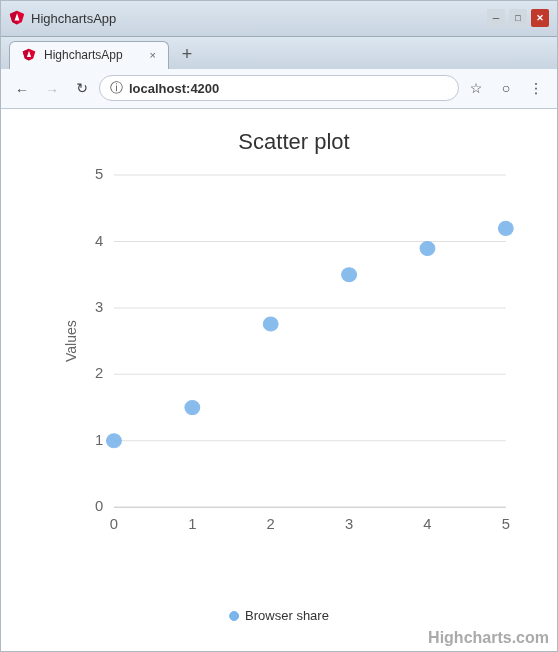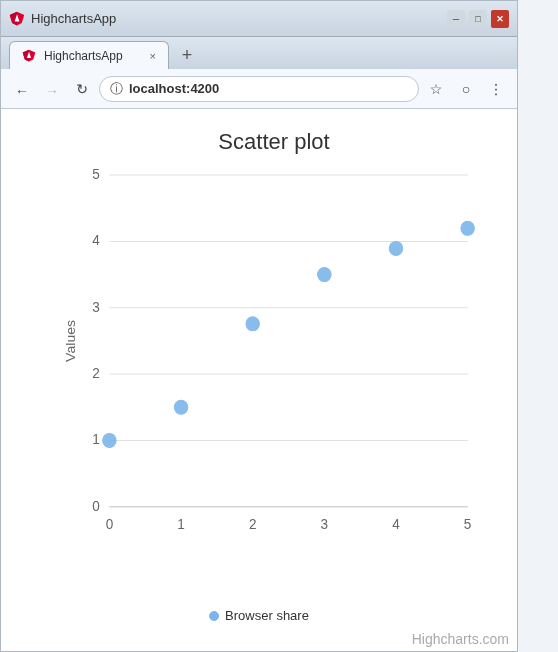--- a/index.html
+++ b/index.html
@@ -6,21 +6,21 @@
     body {
       font-family: Arial, sans-serif;
       background: #f0f4f8;
       width: 558px;
       height: 652px;
       overflow: hidden;
     }
 
     
     .window {
-      width: 518px;
+      width: 558px;
       height: 652px;
       background: #0ea5e9;
       border: 1px solid #b0b8c4;
       display: flex;
       flex-direction: column;
     }
 
     .title-bar {
       background: linear-gradient(to bottom, #dce6f0, #c8d4e0);
       height: 36px;
@@ -163,22 +163,23 @@
     svg.scatter-chart {
       width: 100%;
       height: 100%;
       overflow: visible;
     }
 
     .highcharts-credit {
       position: absolute;
       bottom: 4px;
       right: 8px;
-      font-size: 14px;
+      font-size: 16px;
       color: #aaa;
+      font-weight: bold;
     }
 
     .legend {
       position: absolute;
       bottom: 28px;
       left: 50%;
       transform: translateX(-50%);
       display: flex;
       align-items: center;
       gap: 6px;

